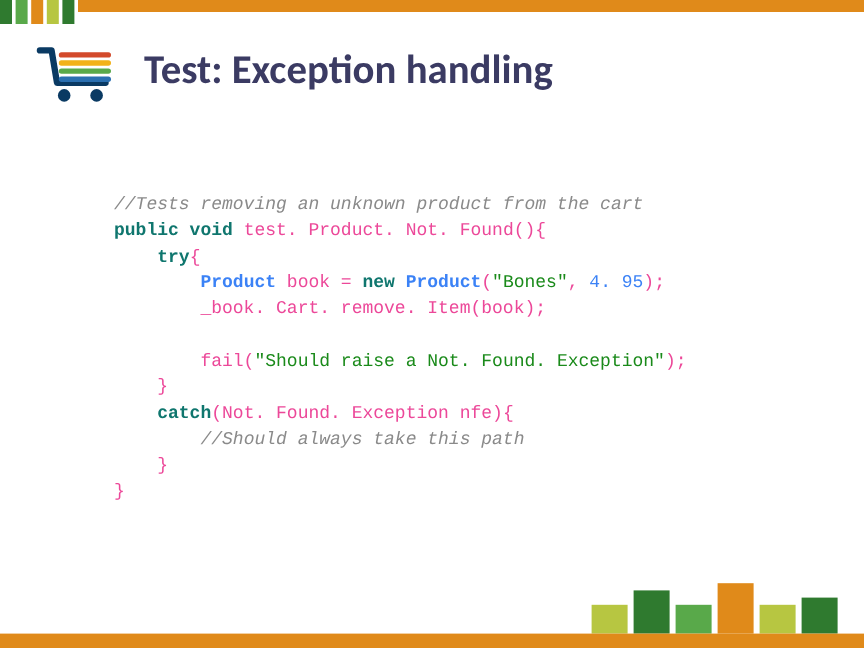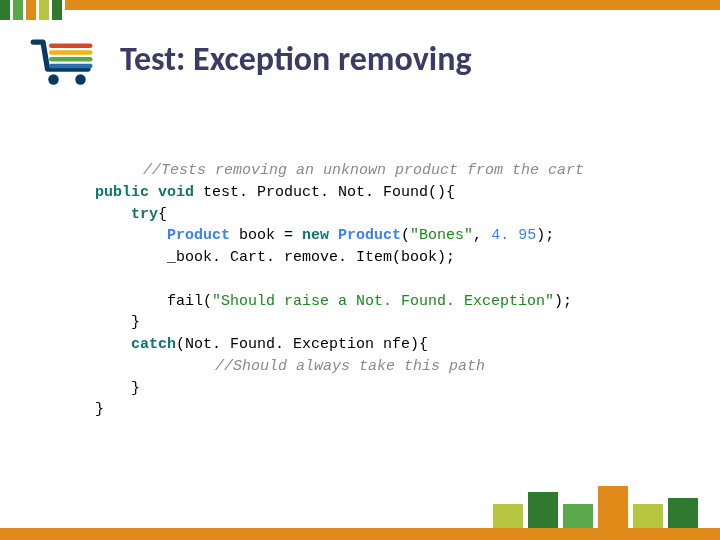--- a/index.html
+++ b/index.html
@@ -45,22 +45,22 @@
     top: 160px;
     left: 95px;
     font-family: Consolas, "Courier New", monospace;
     font-size: 15px;
     line-height: 1.45;
     color: #555;
     white-space: pre;
   }
   .kw { color: #0f766e; font-weight: bold; }
   .type { color: #3b82f6; font-weight: bold; }
-  .ident { color: #000000; }
-  .comment { color: #8a8a8a; font-style: italic; margin-left: 48px; }
+  .ident { color: #ec4899; }
+  .comment { color: #8a8a8a; font-style: italic; }
   .str { color: #1a8a1a; }
   .num { color: #3b82f6; }
   .bottom-bar {
     position: absolute;
     bottom: 0; left: 0; right: 0;
     height: 12px;
     background: #e08a1a;
   }
   .bottom-blocks {
     position: absolute;
@@ -89,21 +89,21 @@
     <path d="M5 8 L18 8 L24 44 L78 44" stroke="#0a3a63" stroke-width="7" fill="none" stroke-linecap="round" stroke-linejoin="round"></path>
     <circle cx="32" cy="58" r="7" fill="#0a3a63"></circle>
     <circle cx="68" cy="58" r="7" fill="#0a3a63"></circle>
     <rect x="26" y="10" width="58" height="6" rx="3" fill="#d34a2b"></rect>
     <rect x="26" y="19" width="58" height="6" rx="3" fill="#f2b21a"></rect>
     <rect x="26" y="28" width="58" height="6" rx="3" fill="#59a94a"></rect>
     <rect x="26" y="37" width="58" height="6" rx="3" fill="#2a6fb0"></rect>
   </svg>
 </div>
 
-<h1 class="title">Test: Exception removing</h1>
+<h1 class="title">Test: Exception handling</h1>
 
 <div class="code"><div><span class="comment">//Tests removing an unknown product from the cart</span></div><div><span class="kw">public void </span><span class="ident">test. Product. Not. Found(){</span></div><div><span class="ident">    </span><span class="kw">try</span><span class="ident">{</span></div><div><span class="ident">        </span><span class="type">Product </span><span class="ident">book = </span><span class="kw">new </span><span class="type">Product</span><span class="ident">(</span><span class="str">"Bones"</span><span class="ident">, </span><span class="num">4. 95</span><span class="ident">);</span></div><div><span class="ident">        _book. Cart. remove. Item(book);</span></div><div>&nbsp;</div><div><span class="ident">        fail(</span><span class="str">"Should raise a Not. Found. Exception"</span><span class="ident">);</span></div><div><span class="ident">    }</span></div><div><span class="ident">    </span><span class="kw">catch</span><span class="ident">(Not. Found. Exception nfe){</span></div><div><span class="ident">        </span><span class="comment">//Should always take this path</span></div><div><span class="ident">    }</span></div><div><span class="ident">}</span></div></div>
 
 <div class="bottom-blocks">
     <div class="b" style="background: rgb(183, 198, 65); height: 24px;"></div>
     <div class="b" style="background: rgb(47, 122, 47); height: 36px;"></div>
     <div class="b" style="background: rgb(89, 169, 74); height: 24px;"></div>
     <div class="b" style="background: rgb(224, 138, 26); height: 42px;"></div>
     <div class="b" style="background: rgb(183, 198, 65); height: 24px;"></div>
     <div class="b" style="background: rgb(47, 122, 47); height: 30px;"></div>

